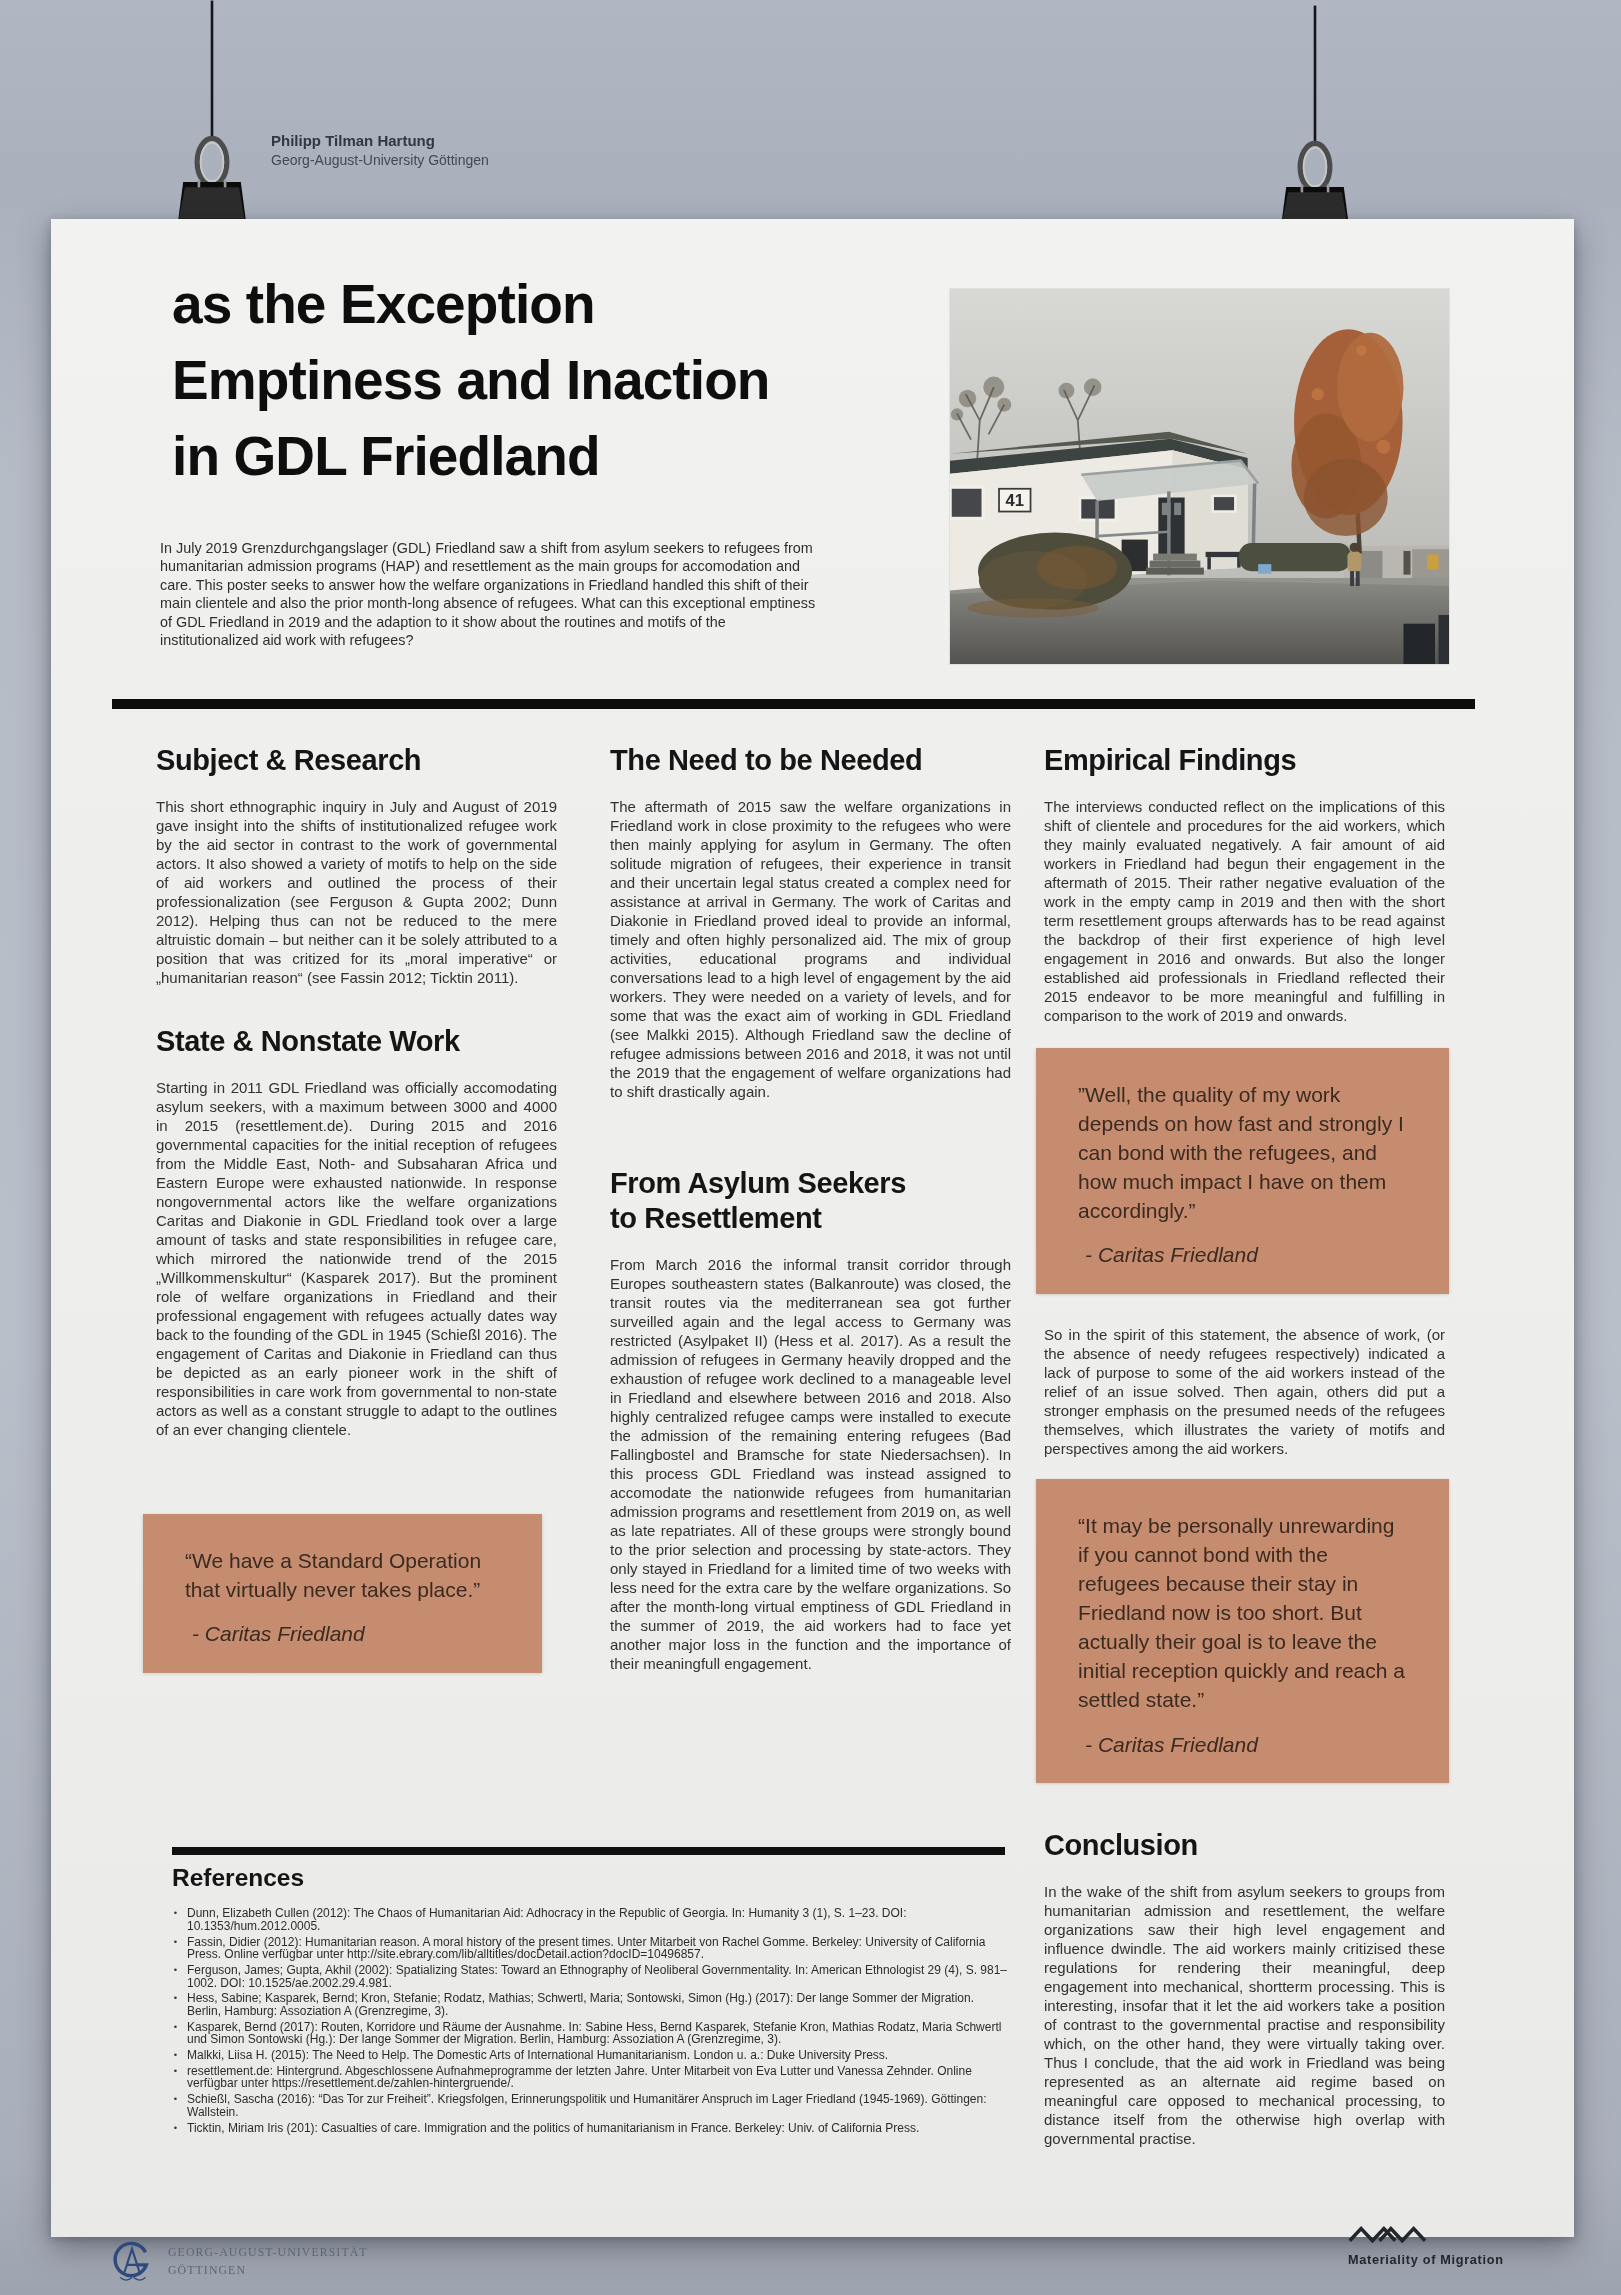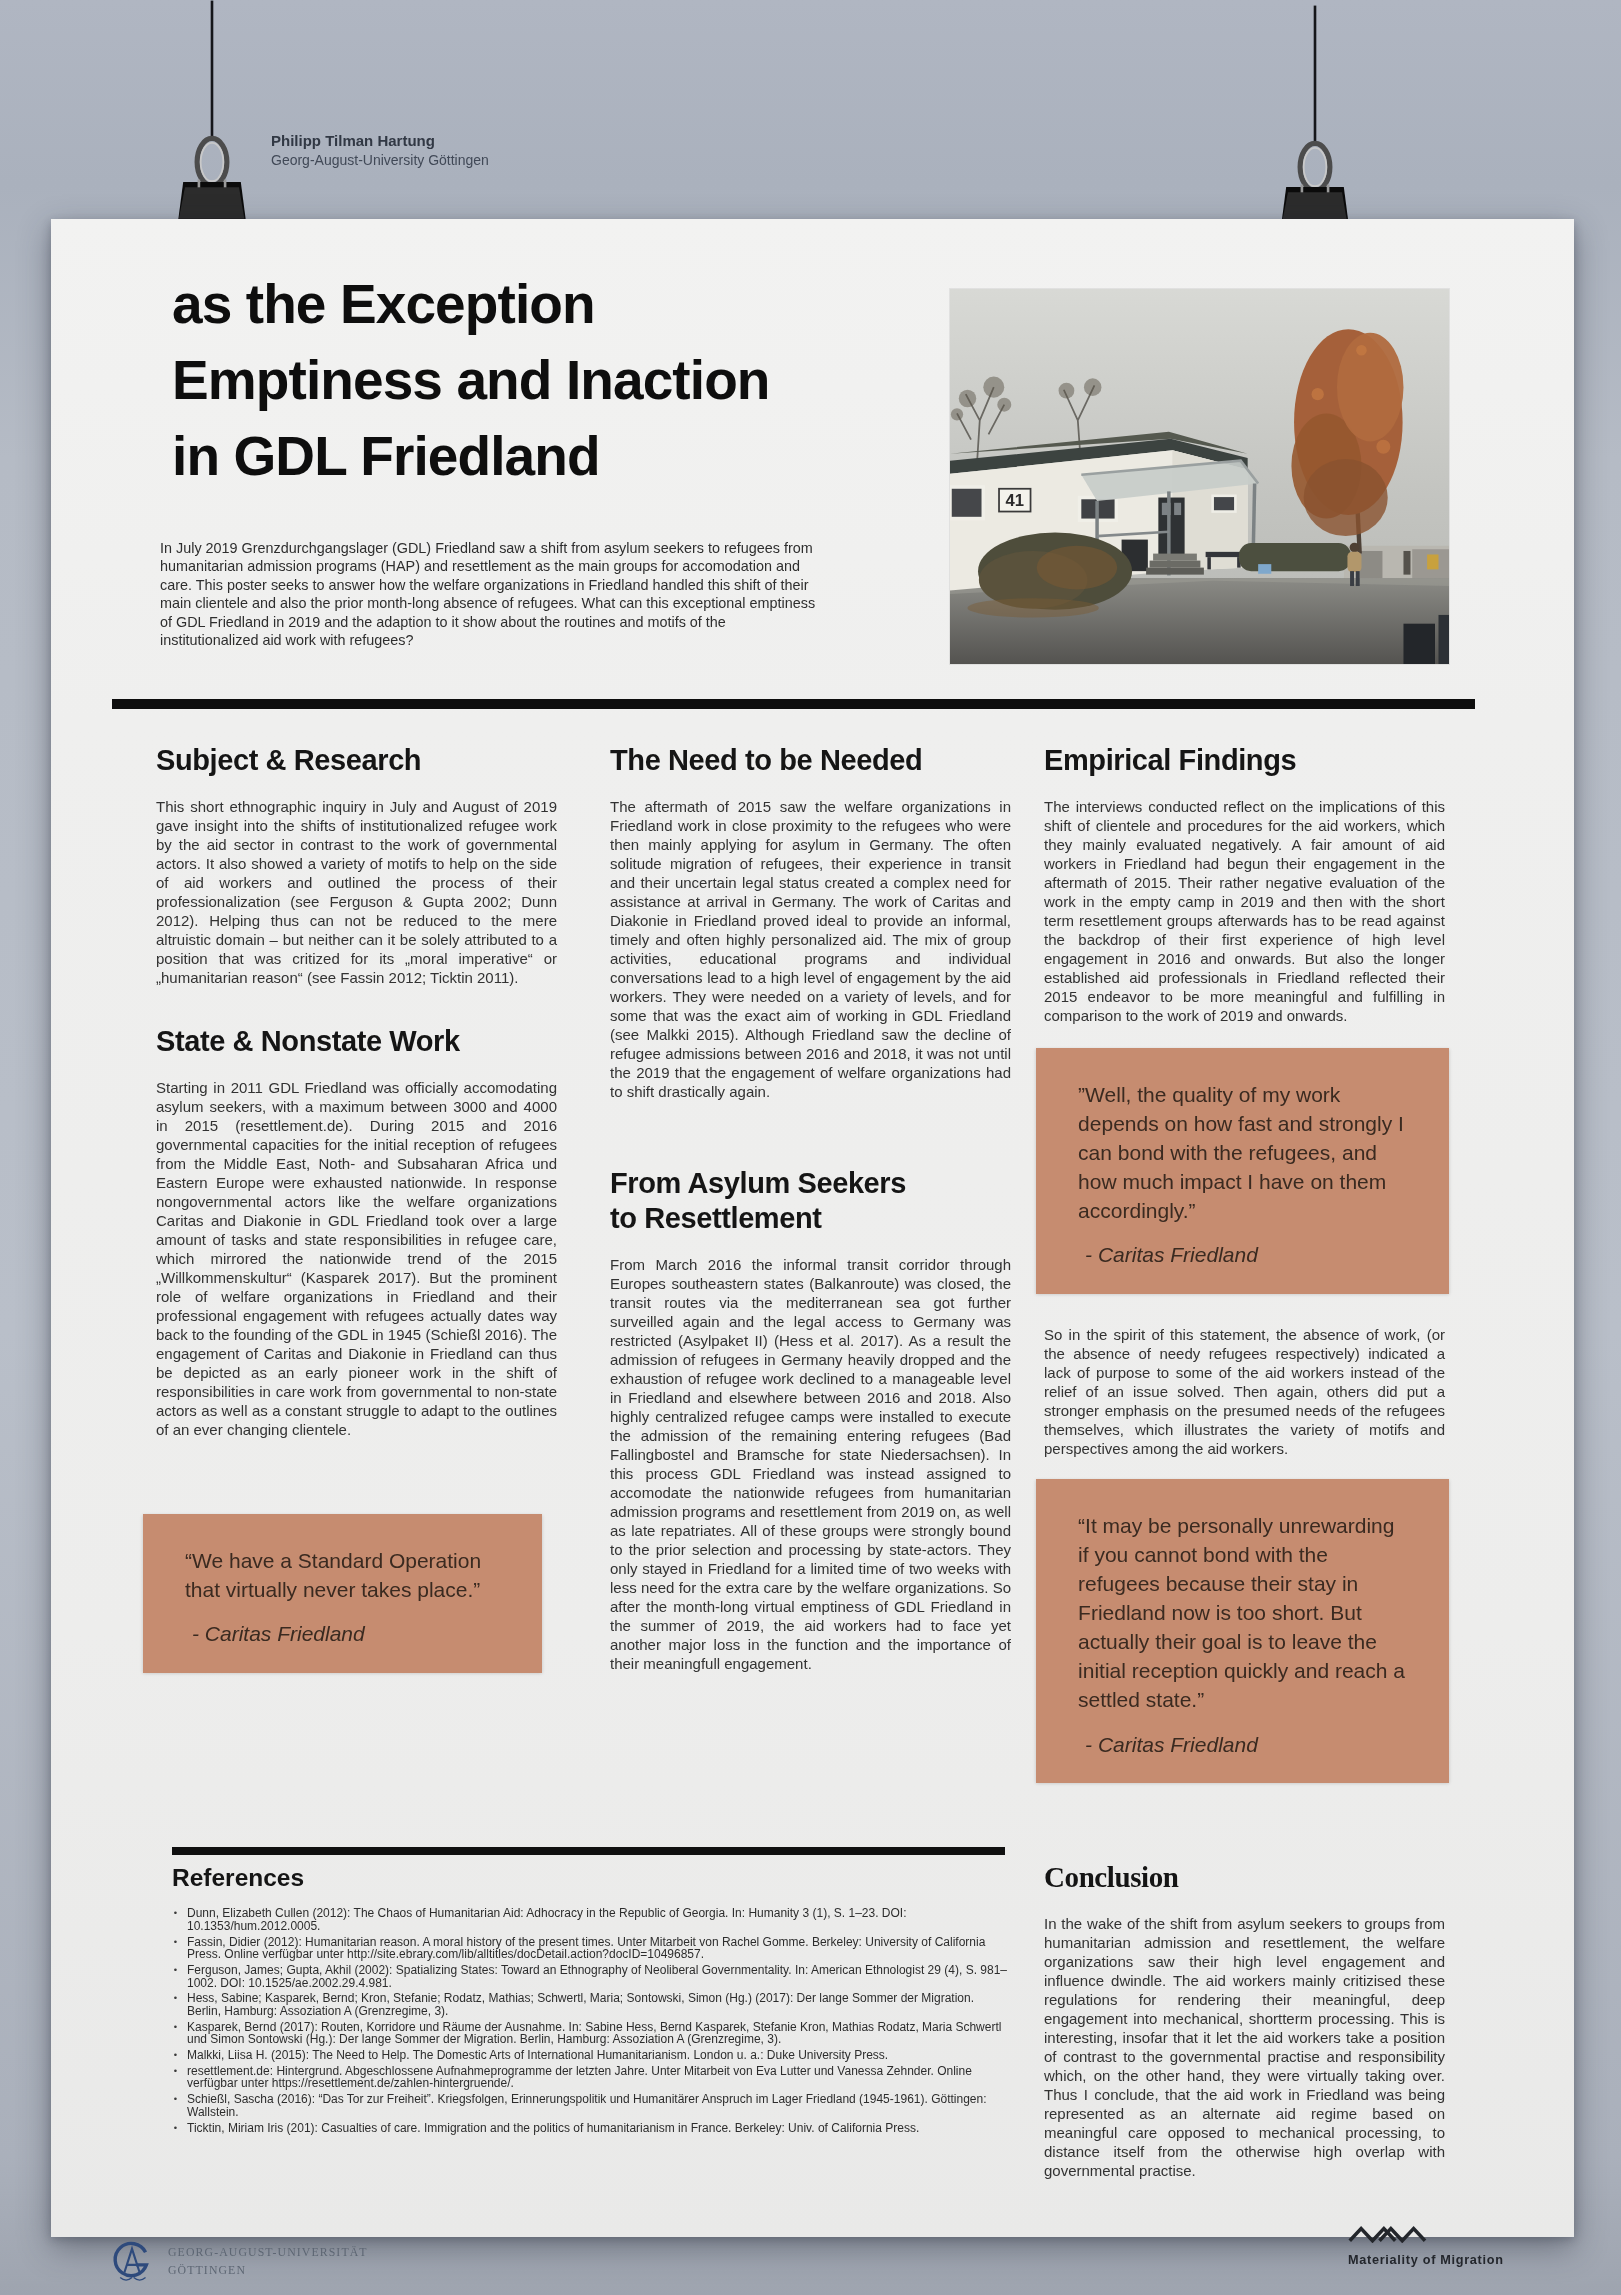--- a/index.html
+++ b/index.html
@@ -25,21 +25,21 @@
   .poster-title{position:absolute;left:121px;top:47px;font-size:55px;font-weight:bold;
     line-height:76px;letter-spacing:-0.9px;color:#0e0e0e;}
   .poster-intro{position:absolute;left:109px;top:296px;width:658px;font-size:14.4px;
     line-height:18.4px;color:#2e2e2e;margin-top:24px;}
   .photo{position:absolute;left:899px;top:70px;width:499px;height:375px;box-shadow:0 0 0 0.9px rgba(0,0,0,.08);}
   .rule-main{position:absolute;left:61px;top:480px;width:1363px;height:9.6px;background:#0d0d0d;}
   
   .col{position:absolute;top:524px;width:401px;}
   .col-1{left:105px;} .col-2{left:559px;} .col-3{left:993px;}
   h2.section{font-size:29px;font-weight:bold;color:#151515;margin:0 0 19px;letter-spacing:-0.4px;line-height:35px;}
-  h2.h2-col1{margin-top:37px;} h2.h2-col2{margin-top:65px;} h2.h2-conclusion{margin-top:77px;font-family:Liberation Serif, serif;}
+  h2.h2-col1{margin-top:37px;} h2.h2-col2{margin-top:65px;} h2.h2-conclusion{margin-top:45px;}
   p.body{font-size:15px;line-height:19px;text-align:justify;color:#323232;margin:0;}
   p.mid{margin-top:31.5px;}
   .quote{box-sizing:border-box;background:#c68c70;color:#3a2a20;
     padding:31.5px 39px 24.5px 42px;font-size:21px;line-height:29px;
     box-shadow:0 0.9px 3.5px rgba(0,0,0,.18);}
   .quote .attr{margin-top:15.8px;font-style:italic;padding-left:7px;}
   .quote-c1{width:399px;margin:75px 0 0 -13px;}
   .quote-c3a{width:413px;margin:23px 0 0 -7.9px;}
   .quote-c3b{width:413px;margin:21px 0 0 -7.9px;}
   
@@ -234,21 +234,21 @@
       <div class="refs-rule"></div>
       <h2>References</h2>
       <ul>
         <li>Dunn, Elizabeth Cullen (2012): The Chaos of Humanitarian Aid: Adhocracy in the Republic of Georgia. In: Humanity 3 (1), S. 1–23. DOI: 10.1353/hum.2012.0005.</li>
         <li>Fassin, Didier (2012): Humanitarian reason. A moral history of the present times. Unter Mitarbeit von Rachel Gomme. Berkeley: University of California Press. Online verfügbar unter http://site.ebrary.com/lib/alltitles/docDetail.action?docID=10496857.</li>
         <li>Ferguson, James; Gupta, Akhil (2002): Spatializing States: Toward an Ethnography of Neoliberal Governmentality. In: American Ethnologist 29 (4), S. 981–1002. DOI: 10.1525/ae.2002.29.4.981.</li>
         <li>Hess, Sabine; Kasparek, Bernd; Kron, Stefanie; Rodatz, Mathias; Schwertl, Maria; Sontowski, Simon (Hg.) (2017): Der lange Sommer der Migration. Berlin, Hamburg: Assoziation A (Grenzregime, 3).</li>
         <li>Kasparek, Bernd (2017): Routen, Korridore und Räume der Ausnahme. In: Sabine Hess, Bernd Kasparek, Stefanie Kron, Mathias Rodatz, Maria Schwertl und Simon Sontowski (Hg.): Der lange Sommer der Migration. Berlin, Hamburg: Assoziation A (Grenzregime, 3).</li>
         <li>Malkki, Liisa H. (2015): The Need to Help. The Domestic Arts of International Humanitarianism. London u. a.: Duke University Press.</li>
         <li>resettlement.de: Hintergrund. Abgeschlossene Aufnahmeprogramme der letzten Jahre. Unter Mitarbeit von Eva Lutter und Vanessa Zehnder. Online verfügbar unter https://resettlement.de/zahlen-hintergruende/.</li>
-        <li>Schießl, Sascha (2016): “Das Tor zur Freiheit”. Kriegsfolgen, Erinnerungspolitik und Humanitärer Anspruch im Lager Friedland (1945-1961). Göttingen: Wallstein.</li>
+        <li>Schießl, Sascha (2016): “Das Tor zur Freiheit”. Kriegsfolgen, Erinnerungspolitik und Humanitärer Anspruch im Lager Friedland (1945-1969). Göttingen: Wallstein.</li>
         <li>Ticktin, Miriam Iris (201): Casualties of care. Immigration and the politics of humanitarianism in France. Berkeley: Univ. of California Press.</li>
       </ul>
     </div>
 
   </div>
 
   <div class="footer-left">
     <svg width="44" height="47" viewBox="0 0 52 54">
       <path d="M42 16 A19 19 0 1 0 43 31 L31 31" fill="none" stroke="#2e4a7c" stroke-width="4"></path>
       <path d="M17 40 L26 12 L35 40 M20 31 L32 31" fill="none" stroke="#2e4a7c" stroke-width="2.5"></path>

